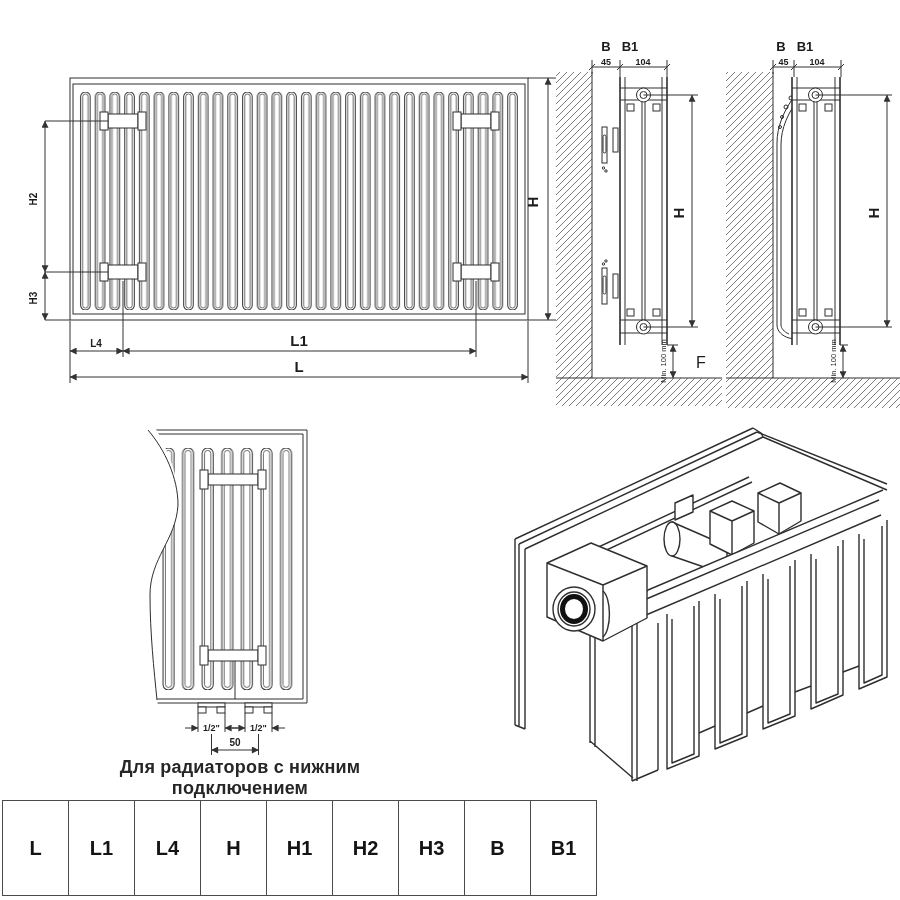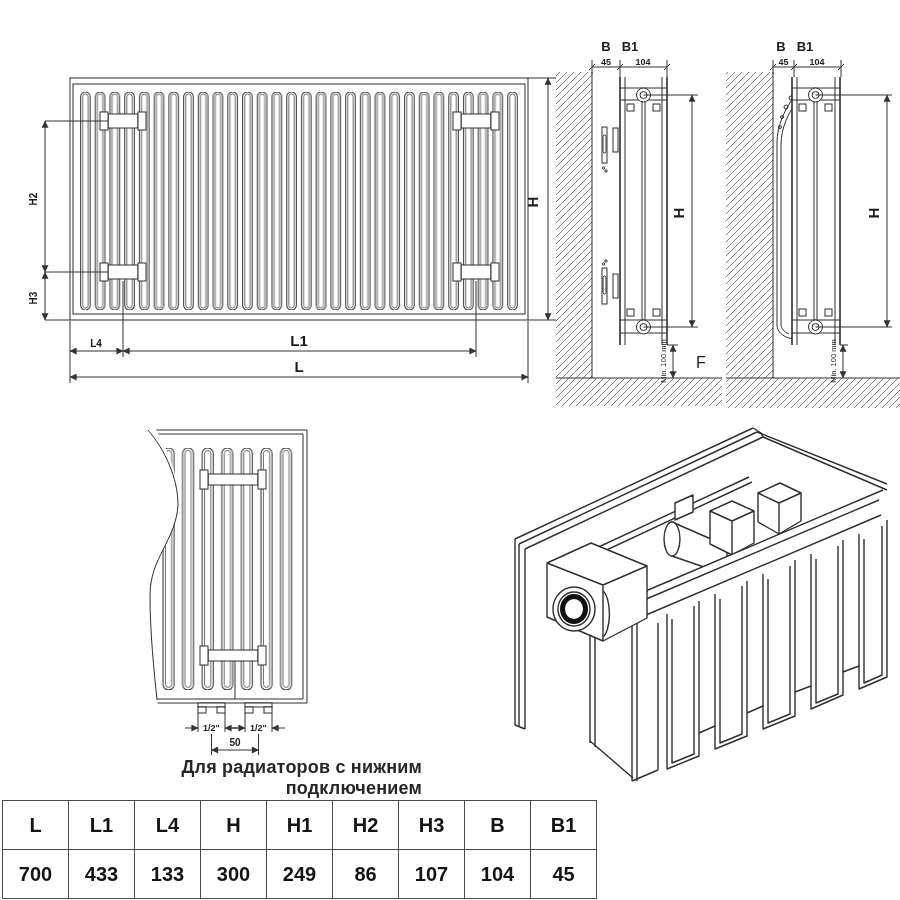--- a/index.html
+++ b/index.html
@@ -11,21 +11,21 @@
   .ln2{stroke:#2e2e2e;stroke-width:1.6;fill:none;}
   .wf{fill:#ffffff;stroke:#2e2e2e;stroke-width:1;}
   .dim{stroke:#333;stroke-width:1;fill:none;}
   .tick{stroke:#333;stroke-width:1;}
   .lbl-s{font-size:9px;font-weight:bold;text-anchor:middle;}
   .lbl-m{font-size:10px;font-weight:bold;text-anchor:middle;}
   .lbl-b{font-size:13px;font-weight:bold;text-anchor:middle;}
   .lbl-xl{font-size:15px;font-weight:bold;text-anchor:middle;}
   .lbl-f{font-size:16px;text-anchor:middle;}
   .lbl-min{font-size:7.5px;text-anchor:middle;}
-  #caption{position:absolute;left:58px;top:757px;width:364px;text-align:right;
+  #caption{position:absolute;left:58px;top:757px;width:364px;text-align:center;
            font-size:18px;font-weight:600;color:#262626;letter-spacing:.2px;}
   #spec-table{position:absolute;left:2px;top:800px;width:595px;height:96px;
               border-collapse:collapse;table-layout:fixed;}
   #spec-table td{border:1px solid #4a4a4a;text-align:center;vertical-align:middle;
                  font-size:20px;font-weight:bold;color:#141414;height:48px;padding:0;}
 </style>
 </head>
 <body>
 
 <div id="canvas">
@@ -297,27 +297,16 @@
       <td>L</td>
       <td>L1</td>
       <td>L4</td>
       <td>H</td>
       <td>H1</td>
       <td>H2</td>
       <td>H3</td>
       <td>B</td>
       <td>B1</td>
     </tr>
-    <tr>
-      <td>700</td>
-      <td>433</td>
-      <td>133</td>
-      <td>300</td>
-      <td>249</td>
-      <td>86</td>
-      <td>107</td>
-      <td>104</td>
-      <td>45</td>
-    </tr>
   </tbody>
 </table>
 
 </div>
 
 </body></html>

